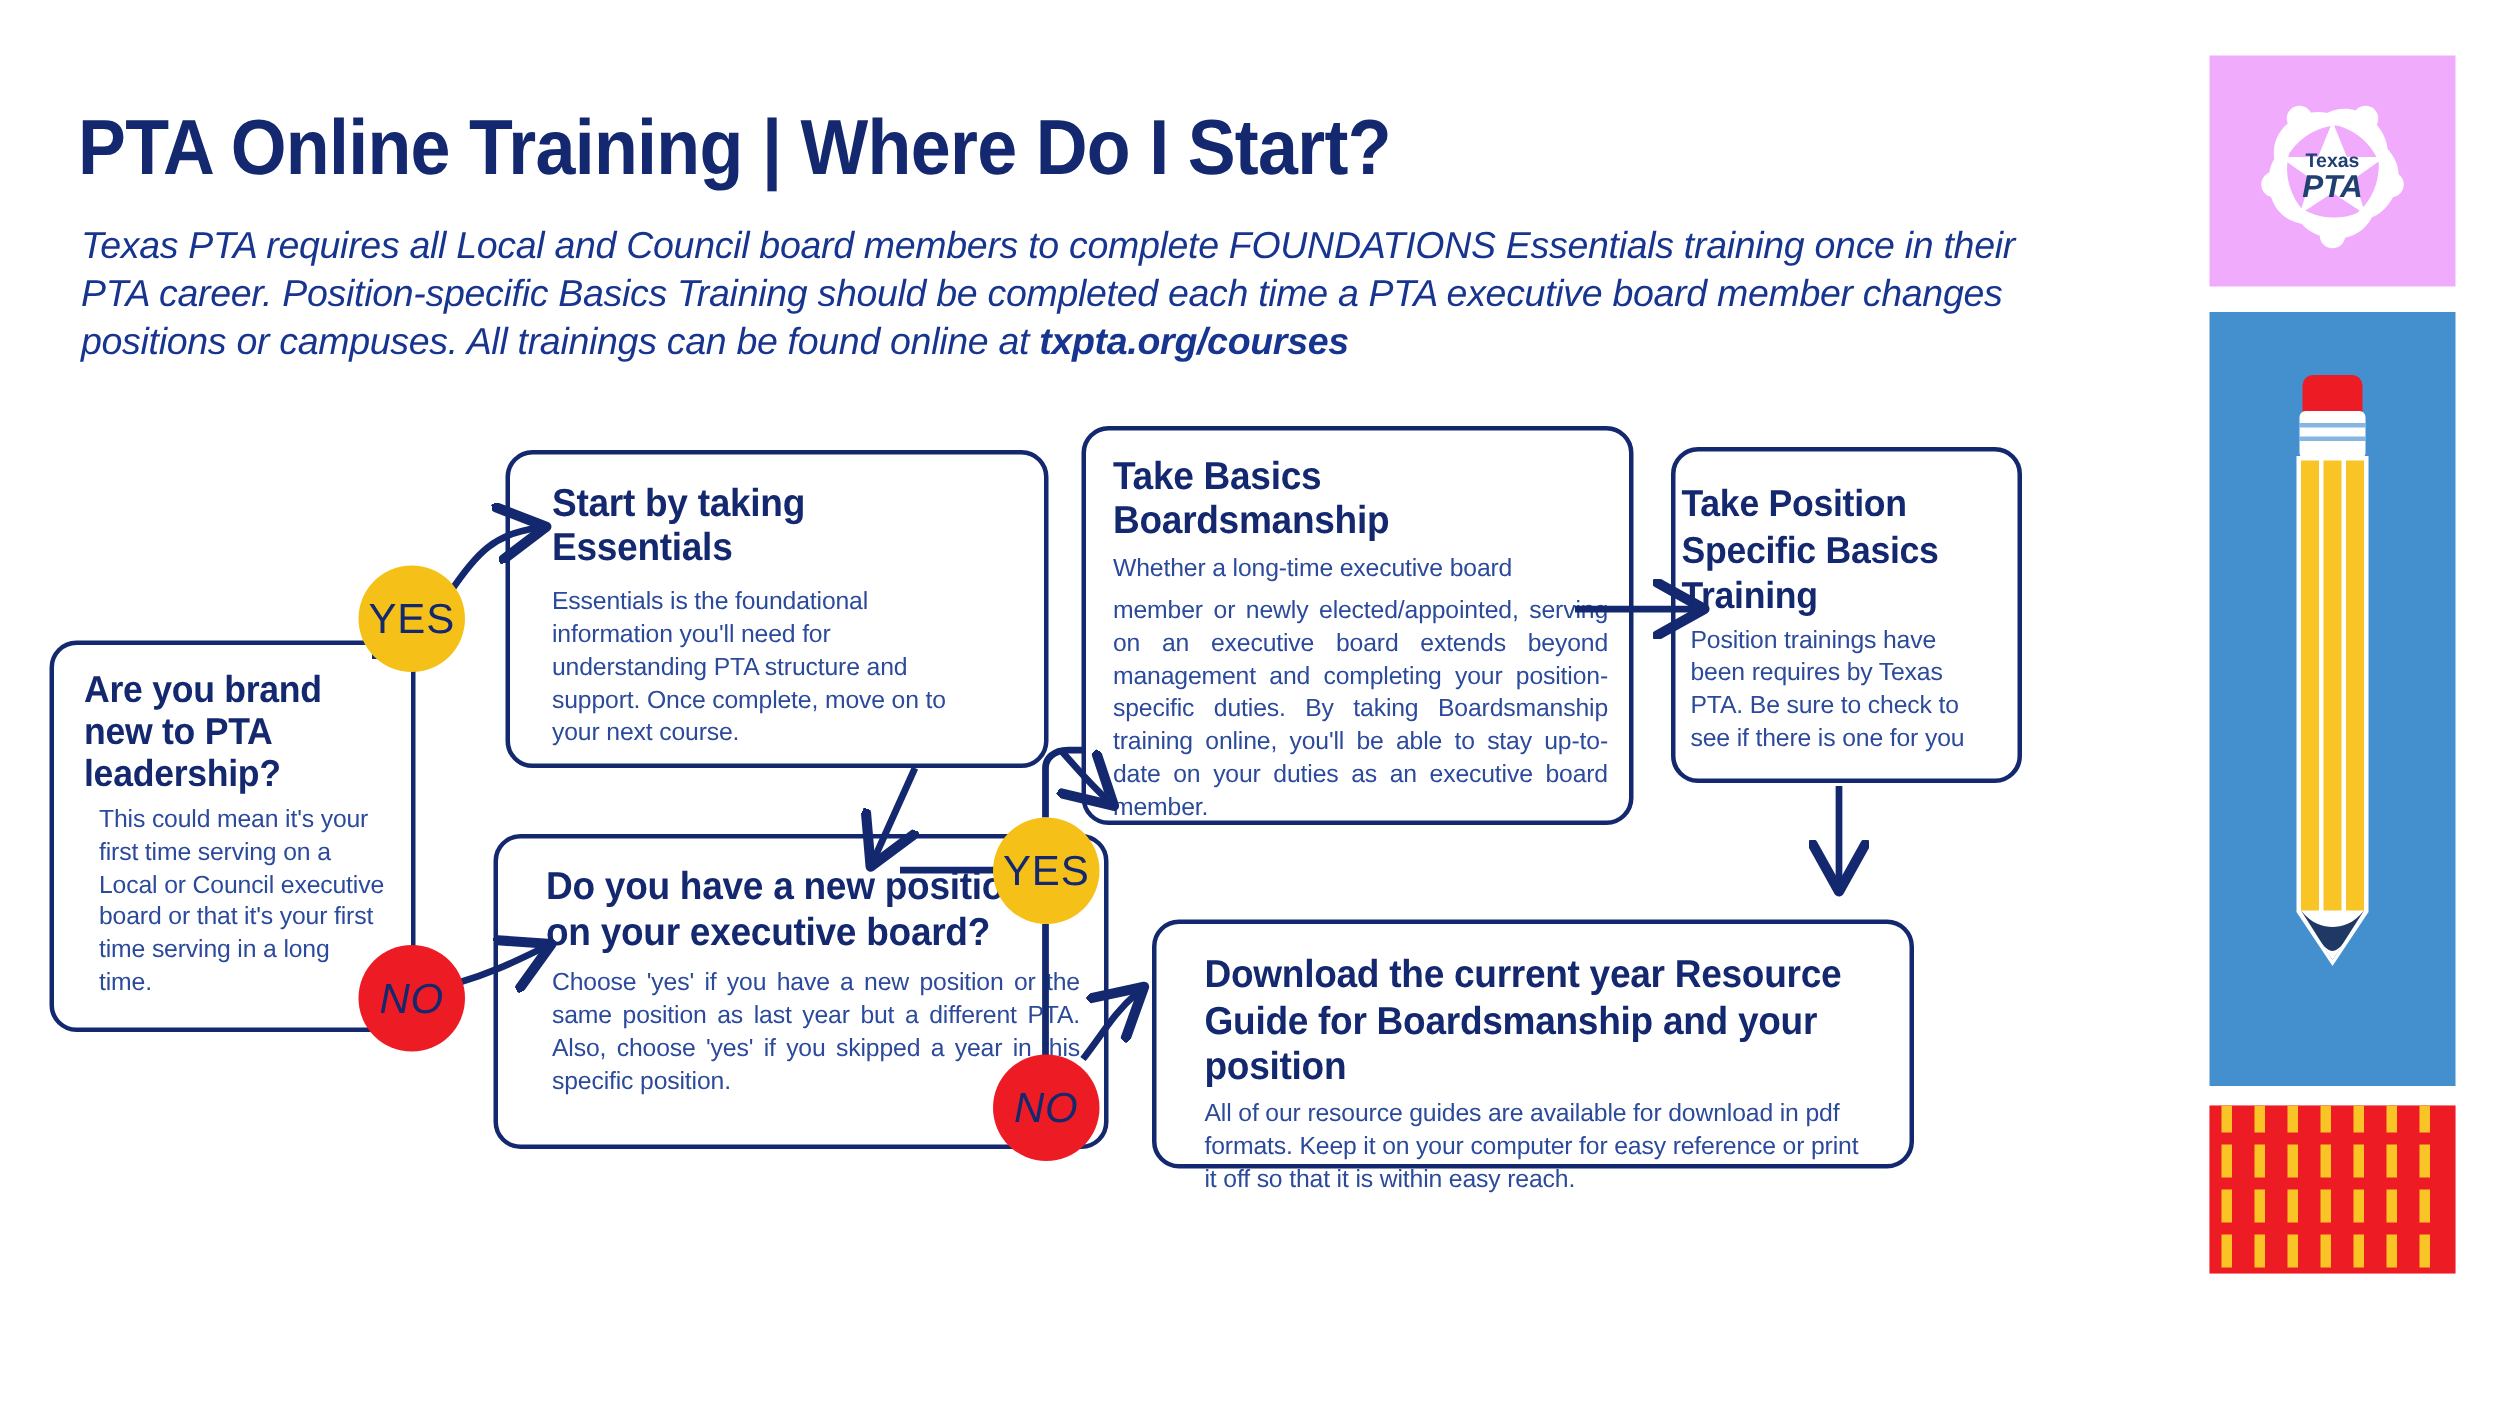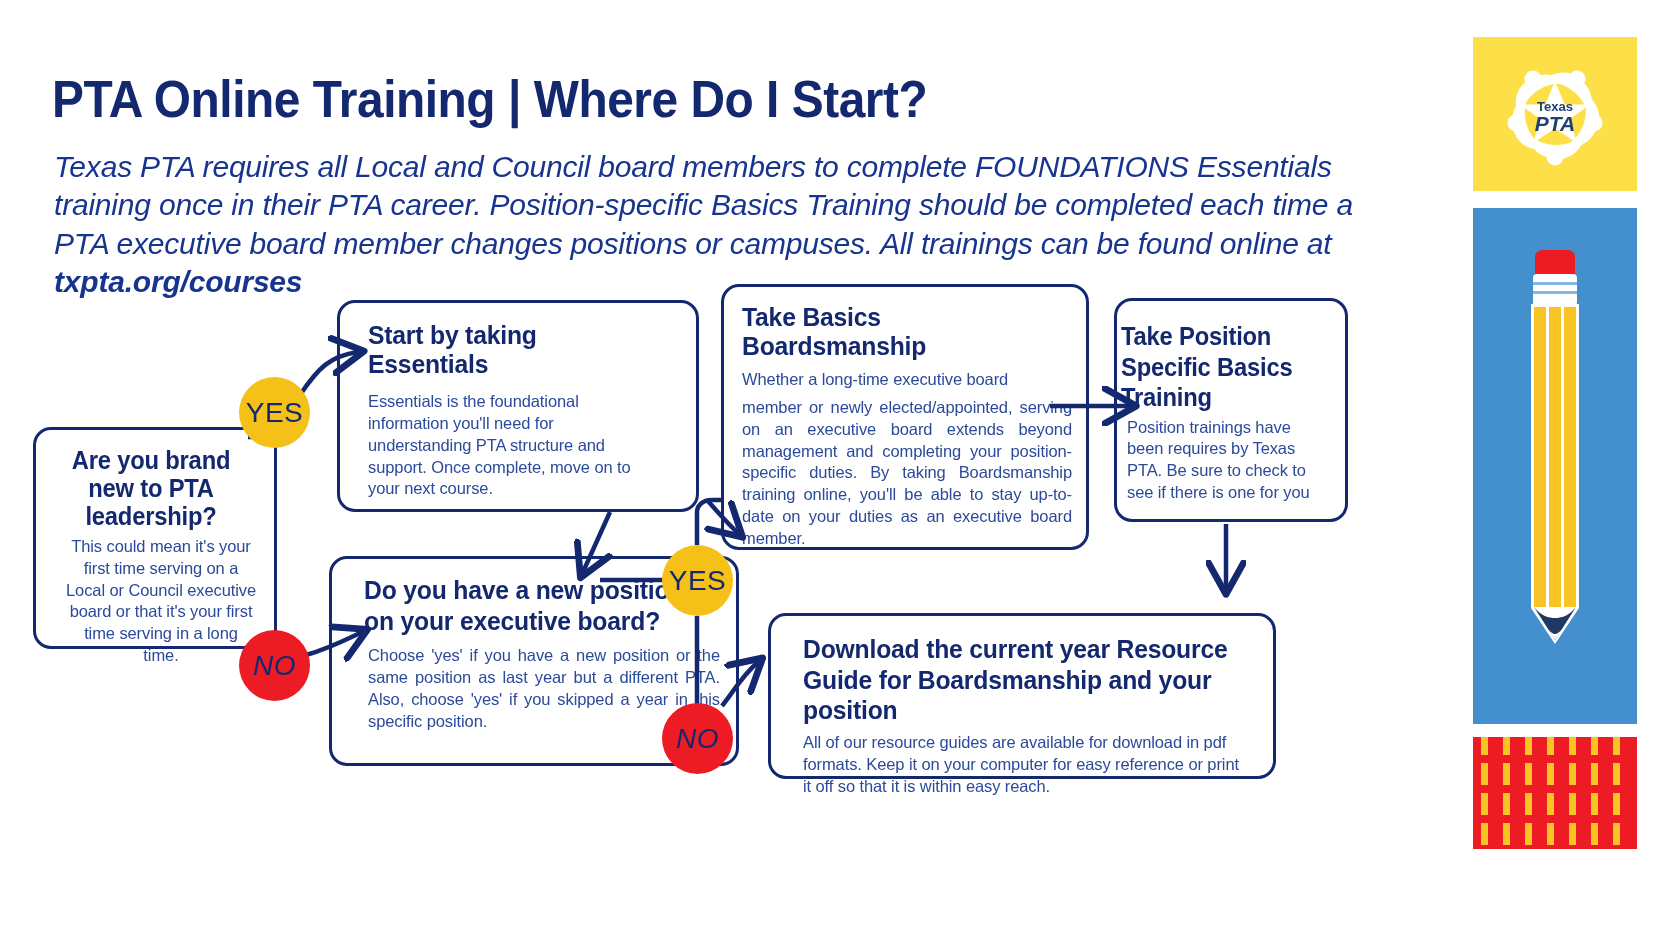--- a/index.html
+++ b/index.html
@@ -27,21 +27,21 @@
     color: #13286e;
     line-height: 1.05;
     transform: scaleX(0.92);
     transform-origin: left center;
     white-space: nowrap;
   }
   .subtitle {
     position: absolute;
     left: 54px; top: 148px;
     width: 1300px;
-    font-size: 30px;
+    font-size: 25px;
     font-style: italic;
     color: #17348f;
     line-height: 1.28;
     letter-spacing: -0.2px;
   }
   .subtitle .url { font-weight: bold; font-style: italic; }
 
   
   .box {
     position: absolute;
@@ -63,21 +63,21 @@
   }
   .box p {
     font-size: 16.5px;
     color: #2b4a9b;
     line-height: 1.32;
     letter-spacing: -0.1px;
   }
   .box p.justify { text-align: justify; }
 
   
-  #box-brand-new { left: 33px;  top: 427px; width: 244px; height: 222px; padding-top: 16px; text-align: center; }
+  #box-brand-new { left: 33px;  top: 427px; width: 244px; height: 261px; padding-top: 16px; }
   #box-brand-new h3 { font-size: 25px; }
   #box-brand-new p { margin-left: 10px; margin-top: 4px; }
 
   #box-essentials { left: 337px; top: 300px; width: 362px; height: 212px; padding: 18px 40px 12px 28px; }
   #box-essentials h3 { font-size: 26px; margin-bottom: 12px; }
   #box-essentials p { margin-left: 0px; }
 
   #box-boardsmanship { left: 721px; top: 284px; width: 368px; height: 266px; padding: 16px 14px 10px 18px; }
   #box-boardsmanship h3 { font-size: 26px; margin-bottom: 8px; }
 
@@ -112,21 +112,21 @@
   #pill-no-2  { left: 662px; top: 703px; width: 71px; height: 71px; }
 
   
   #connectors { position: absolute; left:0; top:0; width:1680px; height:945px; z-index: 2; }
 
   
   .rail-logo {
     position: absolute;
     left: 1473px; top: 37px;
     width: 164px; height: 154px;
-    background: #fde047;
+    background: #f0abfc;
     z-index: 3;
   }
   .rail-blue {
     position: absolute;
     left: 1473px; top: 208px;
     width: 164px; height: 516px;
     background: #4490cf;
     z-index: 3;
   }
   .rail-red {

